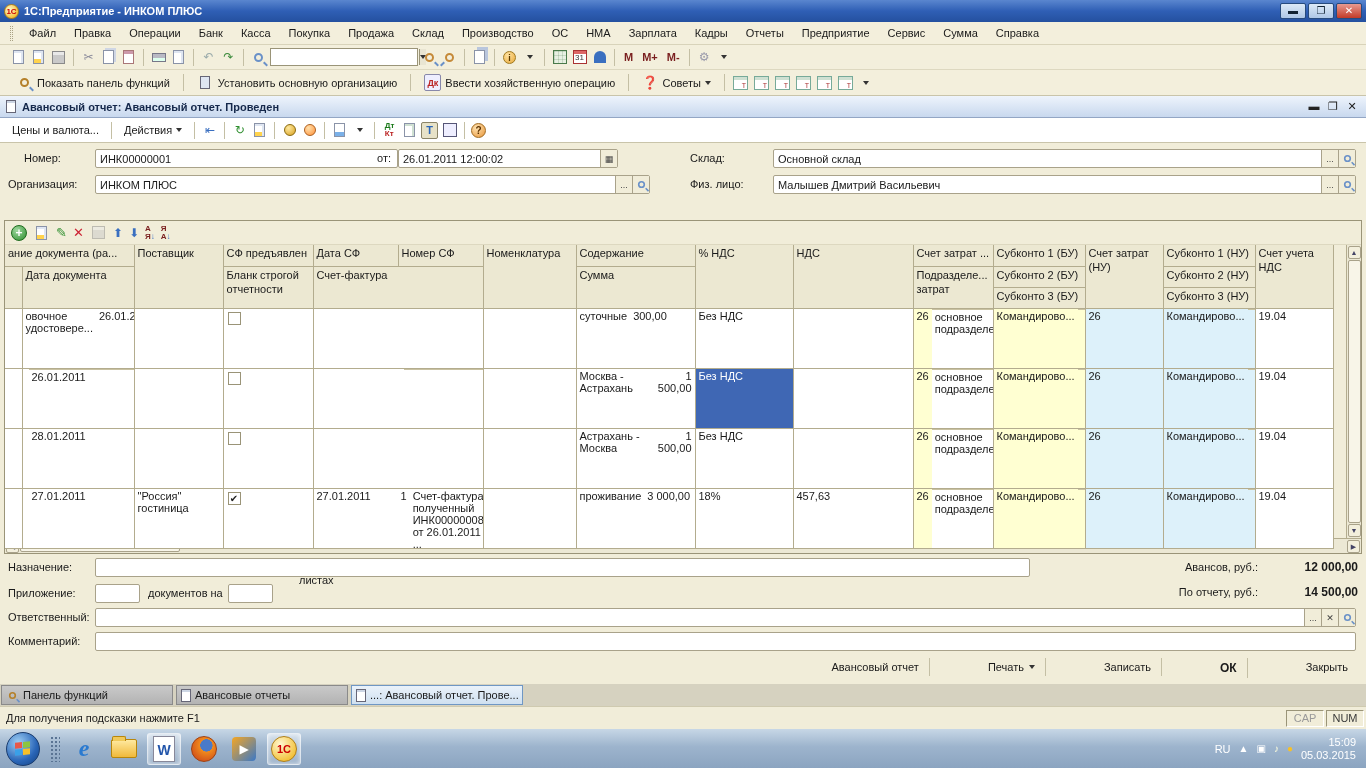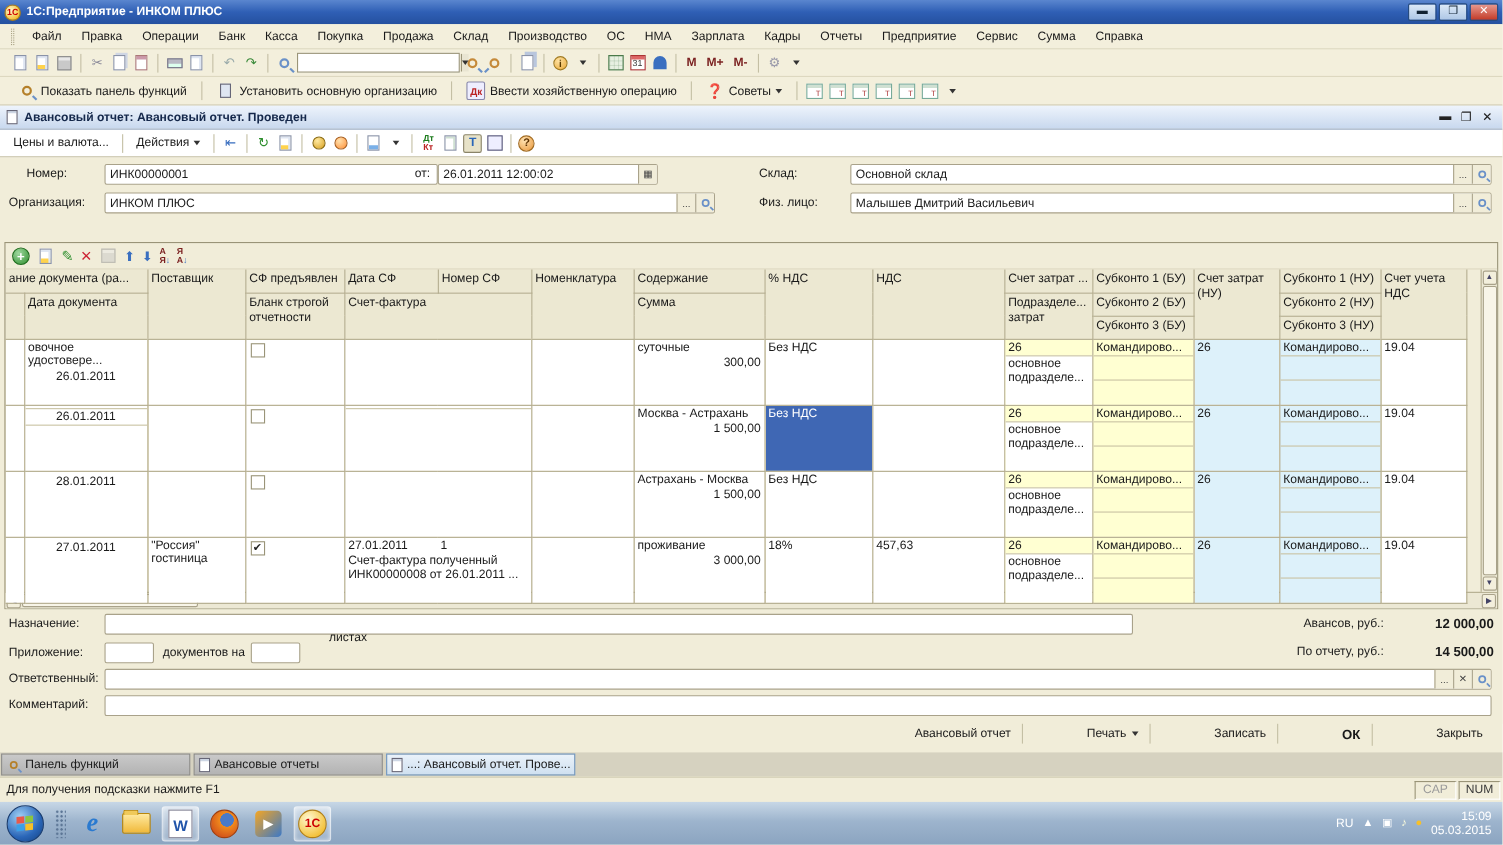--- a/index.html
+++ b/index.html
@@ -86,21 +86,21 @@
   .sort { font-size:8px; font-weight:bold; color:#7a1f1f; line-height:8px;}
 
   
   .gridwrap { position:relative; height:293px; }
   table.grid { border-collapse:collapse; table-layout:fixed; width:1328px; }
   .grid th, .grid td { border-right:1px solid #b3ac8e; border-bottom:1px solid #b3ac8e; vertical-align:top;
     padding:1px 3px; overflow:hidden; text-align:left; font-weight:normal; }
   .grid thead th { background:#ece8d2; height:21px; line-height:14px; }
   th.gray { background:#ccc8b4; }
   .grid td { background:#fff; height:57px; }
-  .stack { margin:-1px -3px; height:59px; display:flex; flex-direction:column; }
+  .stack { margin:-1px -3px; height:59px; display:flex; flex-direction:row; }
   .stack > div { padding:1px 3px; }
   .cell-date { text-align:center; padding-top:2px;}
   .cksp { width:13px; height:13px; border:1px solid #9a9478; background:#fff; display:inline-block;
     text-align:center; line-height:12px; font-size:10px; color:#222; margin:2px 0 0 1px;}
   td.yellow, .ybg { background:#ffffd2; }
   td.blue, .bbg { background:#ddf1fa; }
   td.sel { background:#3f67b4; color:#fff; }
   .subline { border-top:1px solid #c9c2a2; flex:1; }
   .subline.white { background:#fff; }
   .sumline { text-align:right; }
@@ -375,21 +375,21 @@
       </span>
     <span class="tbsep"></span>
     <span class="help">?</span>
   </div>
 
   <div class="fieldlbl" style="left:8px; top:152px;padding-left:16px;">Номер:</div>
   <div class="tfield" style="left:95px; top:149px; width:303px;">
     <span class="val">ИНК00000001</span>
   </div>
   <div class="fieldlbl" style="left:377px; top:152px;">от:</div>
-  <div class="tfield" style="left:398px; top:149px; width:200px;">
+  <div class="tfield" style="left:398px; top:149px; width:220px;">
     <span class="val">26.01.2011 12:00:02</span>
     <span class="fbtn">▦</span>
   </div>
   <div class="fieldlbl" style="left:690px; top:152px;">Склад:</div>
   <div class="tfield" style="left:773px; top:149px; width:583px;">
     <span class="val">Основной склад</span>
     <span class="fbtn">...</span>
     <span class="fbtn">
         <span class="mag" style="transform:scale(.8);"></span>
       </span>

